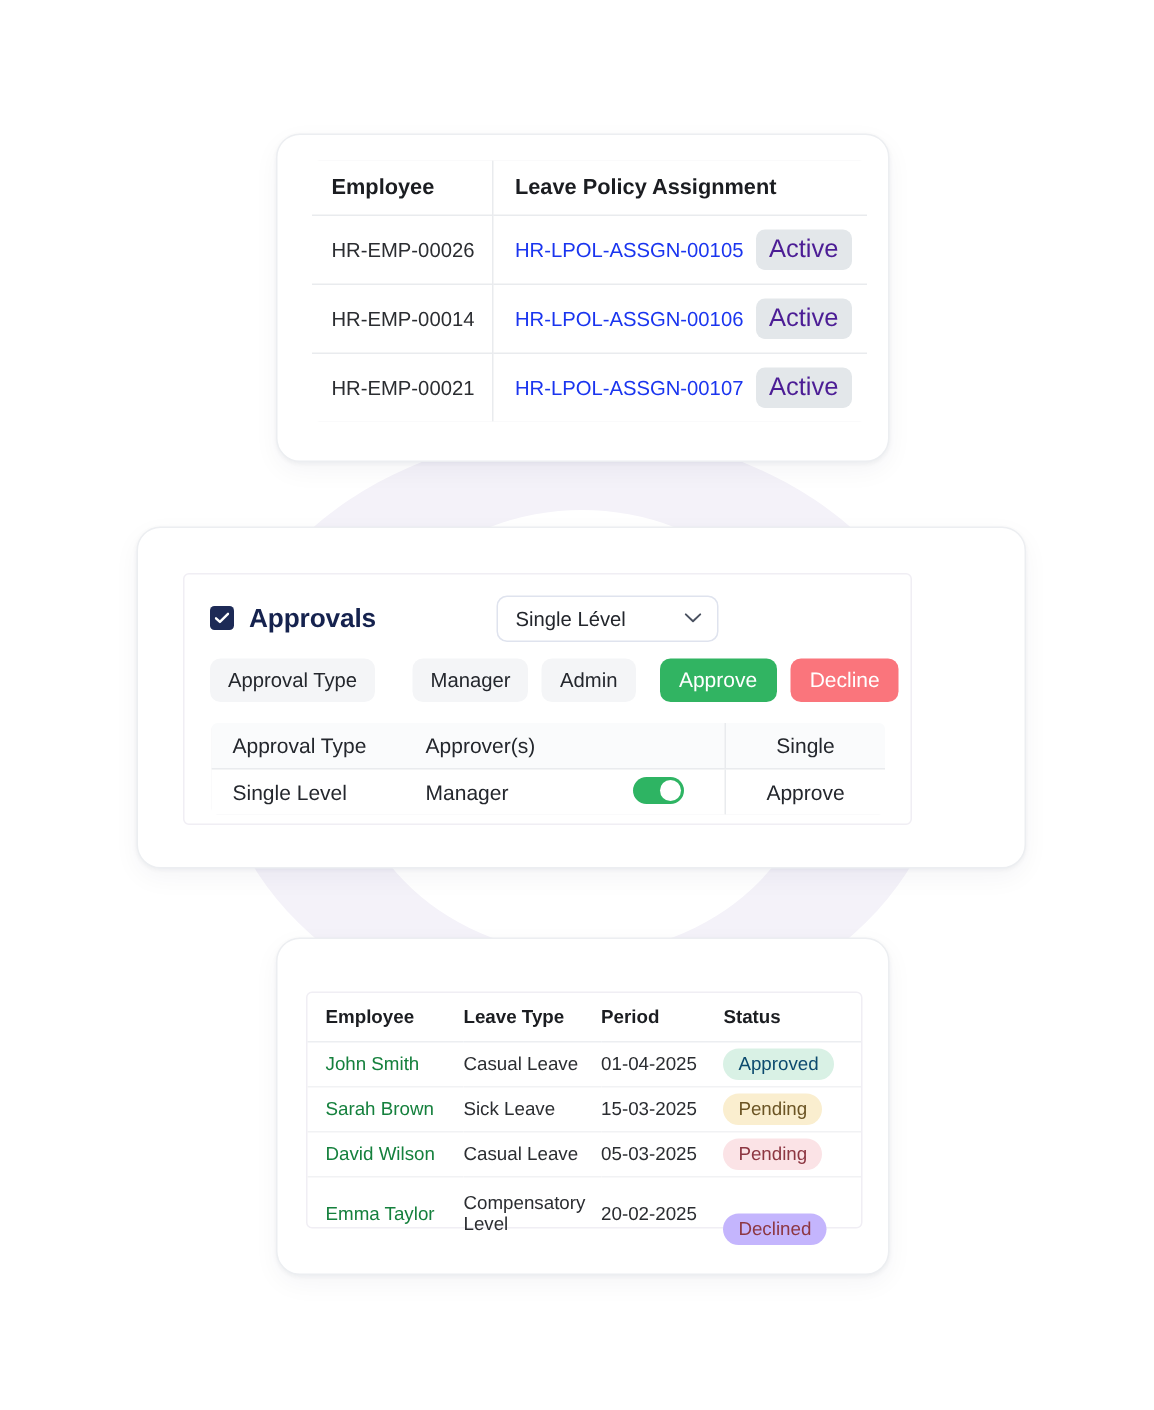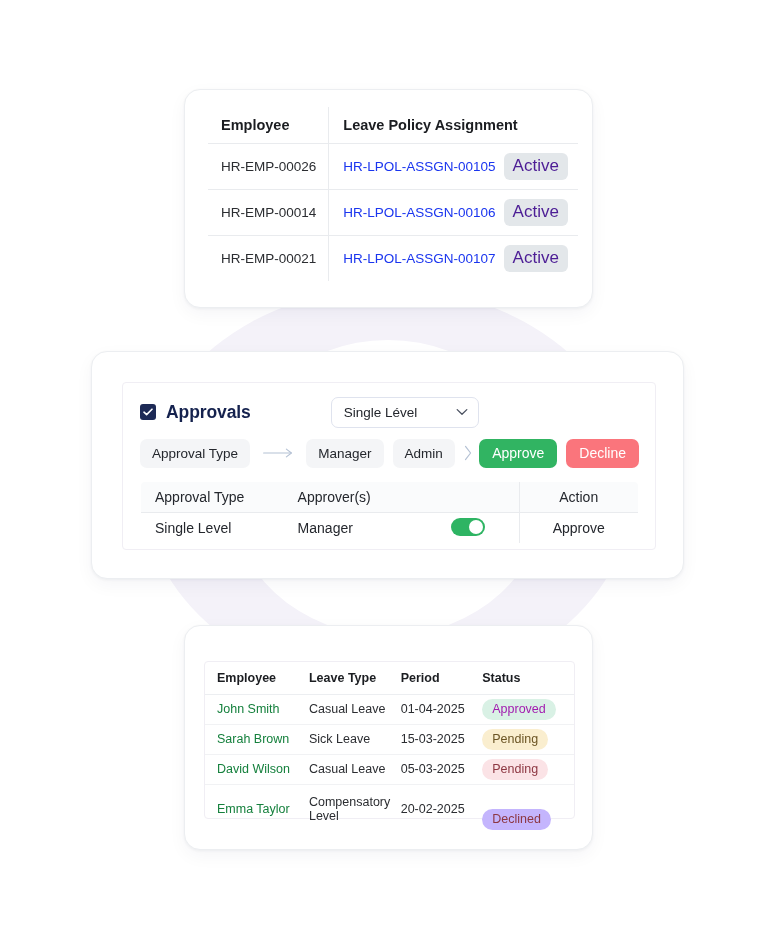--- a/index.html
+++ b/index.html
@@ -138,21 +138,21 @@
     left: 91px;
     top: 351px;
     width: 593px;
     height: 228px;
     padding: 0;
   }
   .approvals-inner {
     position: absolute;
     left: 30px;
     top: 30px;
-    width: 534px;
+    width: 486px;
     height: 168px;
     border: 1px solid #f0eef4;
     border-radius: 4px;
     padding: 14px 16px 14px 17px;
   }
 
   .appr-row-1 {
     display: flex;
     align-items: center;
     height: 30px;
@@ -339,21 +339,21 @@
 
   .leaves-table td.lt-c1 { font-weight: 400; color: #15803d; }
 
   .status-pill {
     display: inline-block;
     border-radius: 11px;
     padding: 3px 10px 4px 10px;
     font-size: 12.5px;
     white-space: nowrap;
   }
-  .st-approved { background: #d9f1e5; color: #a21caf; }
+  .st-approved { background: #d9f1e5; color: #0c4a6e; }
   .st-pending-warn { background: #faeecf; color: #6b5424; }
   .st-pending-danger { background: #fbe3e6; color: #8d3742; }
   .st-declined { background: #c4b5fd; color: #8d3742; margin-top: 20px; }
 </style>
 </head>
 <body>
 
 <div id="stage">
 
   <div class="watermark"></div>
@@ -437,21 +437,21 @@
         <span class="btn-approve">Approve</span>
         <span class="btn-decline">Decline</span>
       </div>
 
       <table class="appr-table">
         <thead>
           <tr>
             <th class="c1">Approval Type</th>
             <th class="c2">Approver(s)</th>
             <th class="c3"></th>
-            <th class="c4">Action</th>
+            <th class="c4">Single</th>
           </tr>
         </thead>
         <tbody>
           <tr>
             <td class="c1">Single Level</td>
             <td class="c2">Manager</td>
             <td class="c3">
               <span class="toggle">
                 <span class="knob"></span>
               </span>

